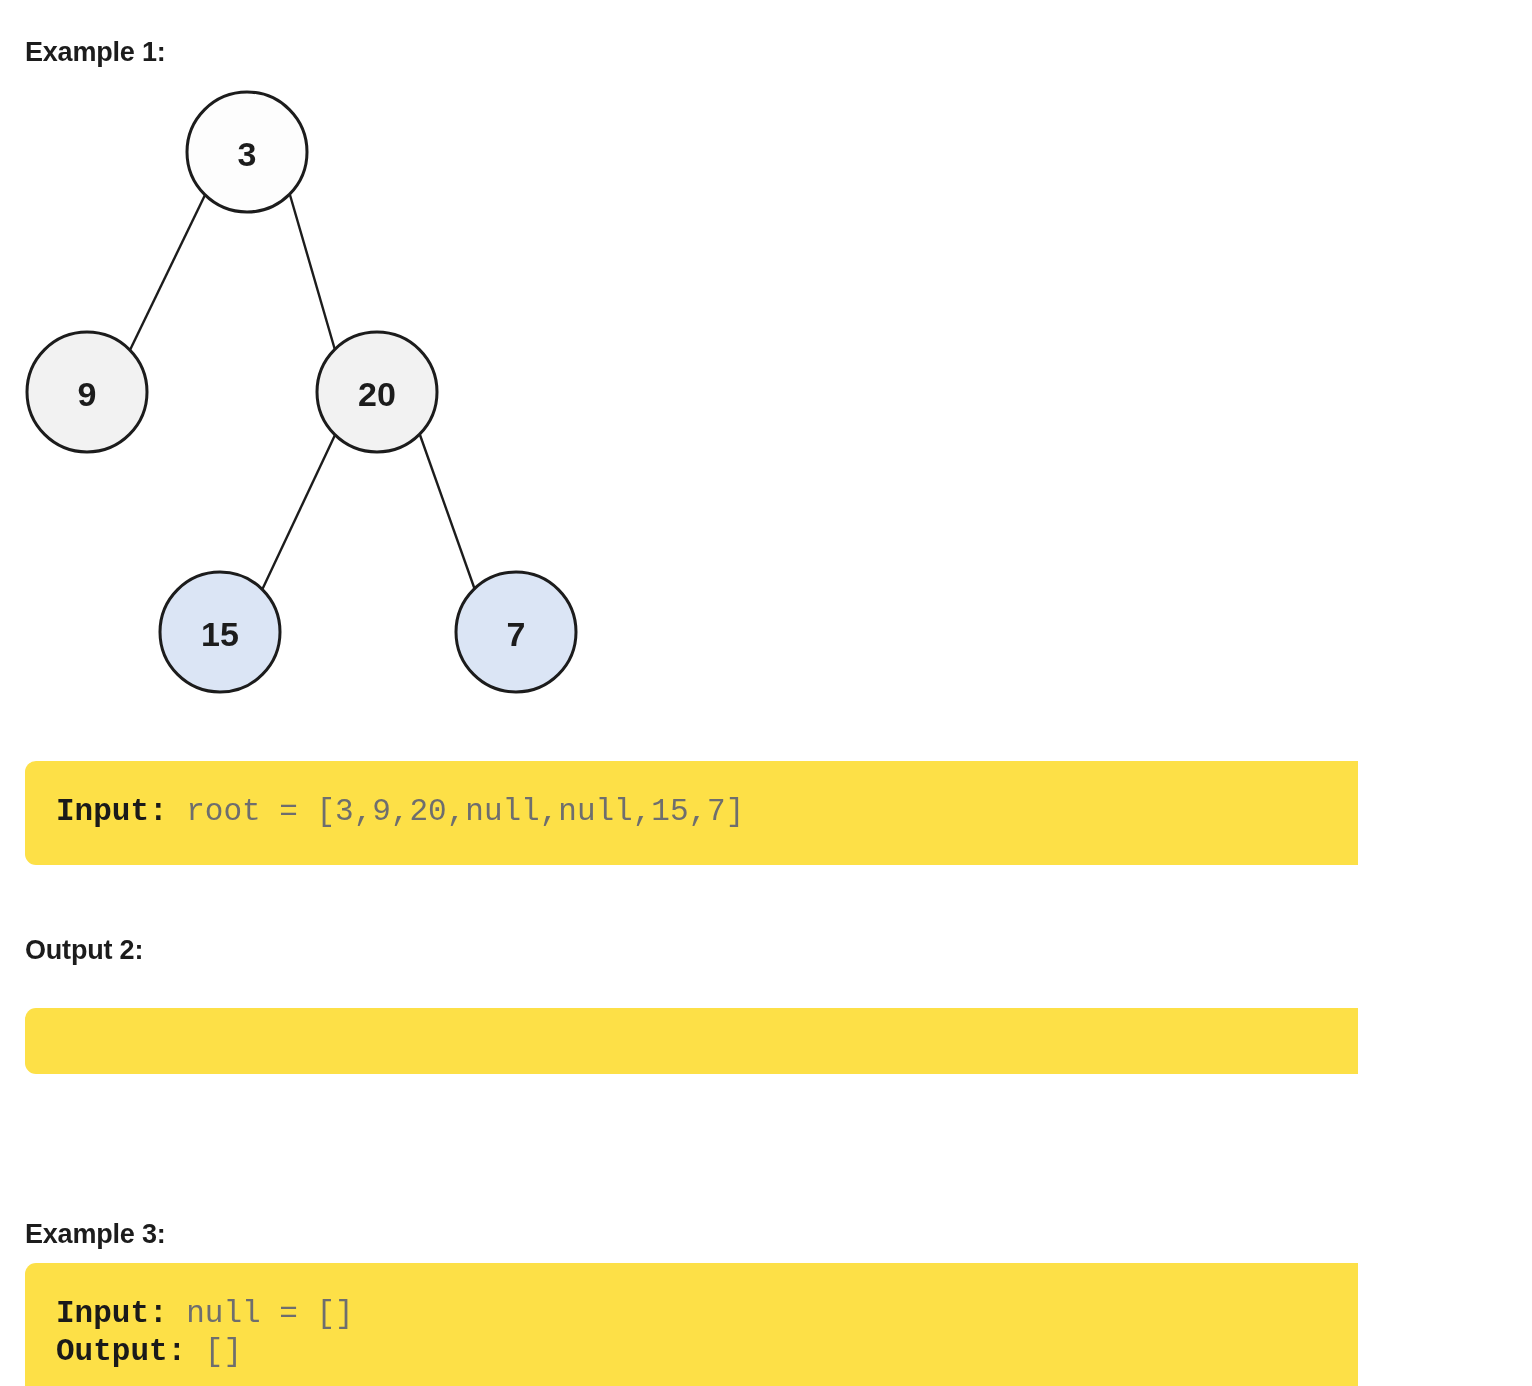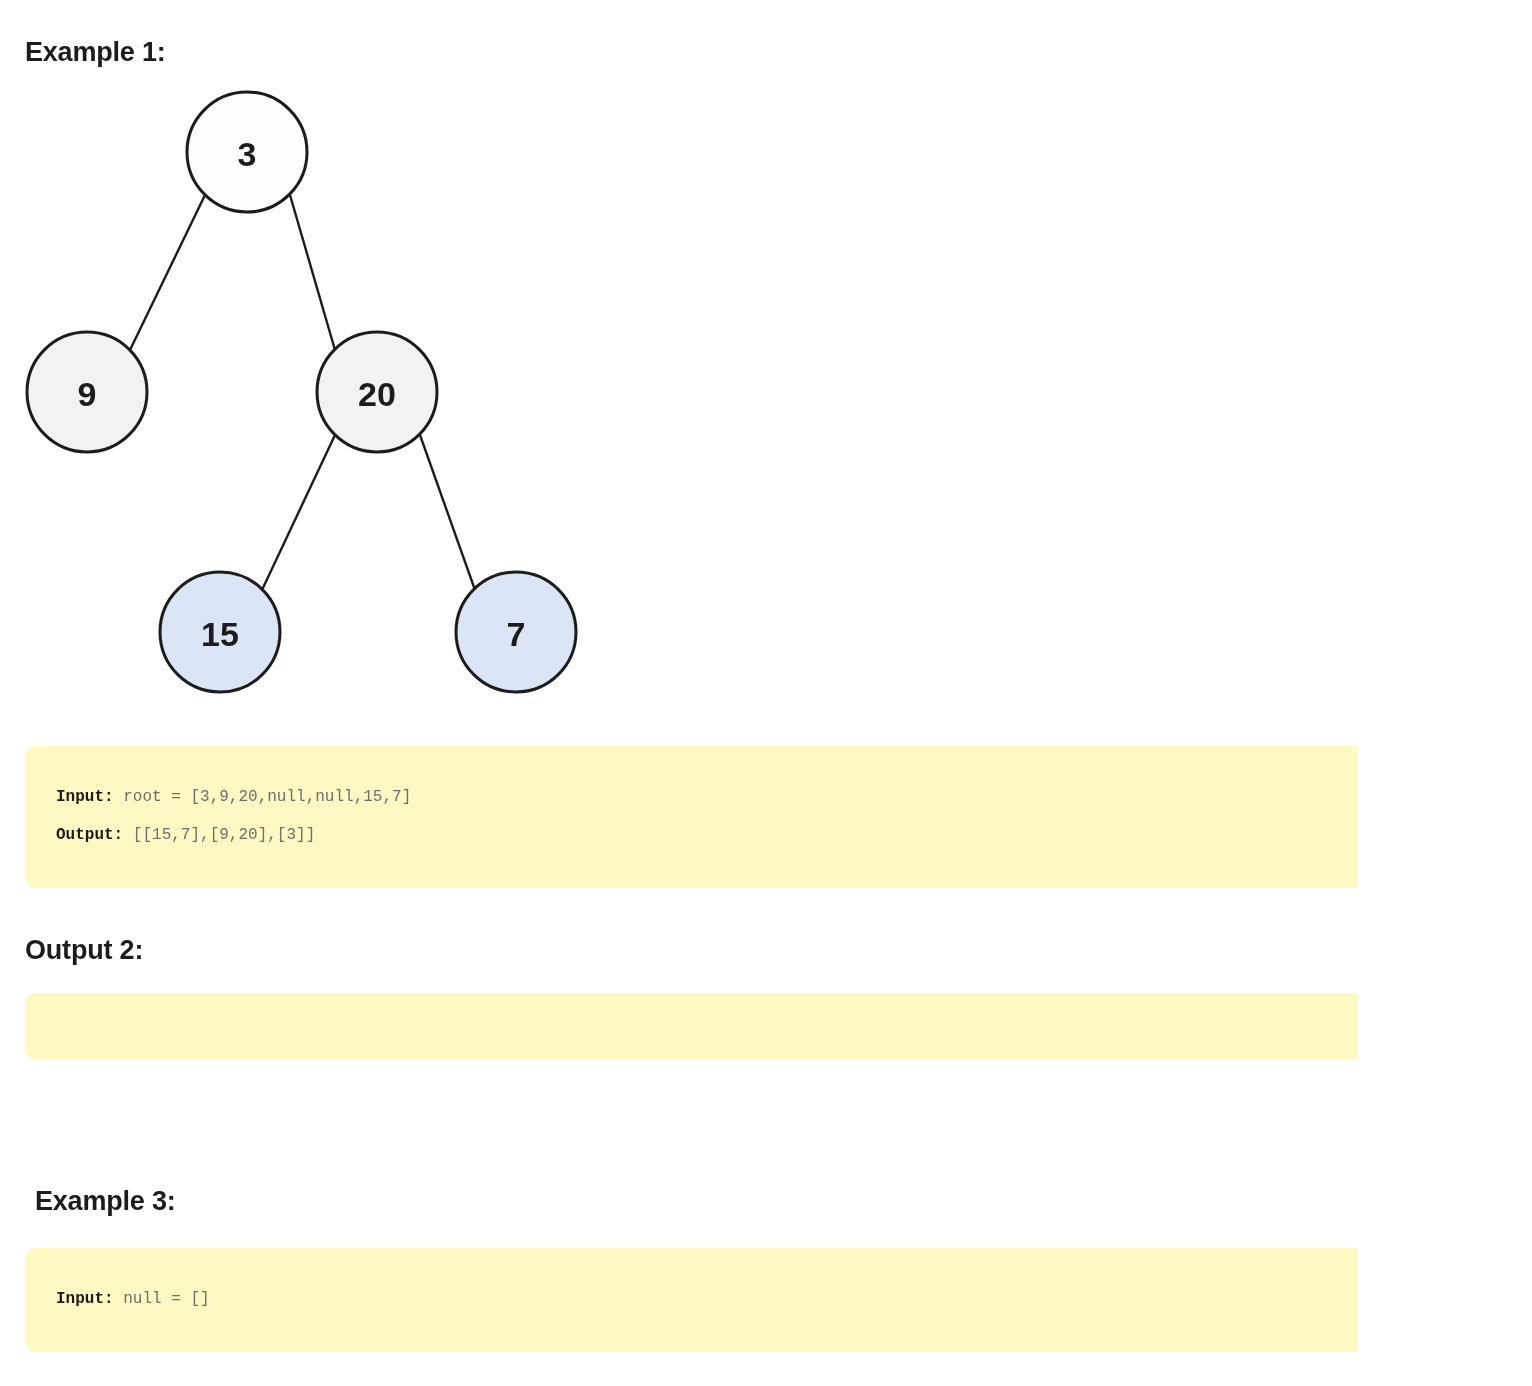--- a/index.html
+++ b/index.html
@@ -27,41 +27,41 @@
     font-family: "Liberation Sans", sans-serif;
     font-size: 27px;
     font-weight: bold;
     color: #1c1c1c;
     letter-spacing: -0.2px;
     line-height: 30px;
     white-space: pre;
   }
   #heading-1 { top: 10px; }
   #heading-2 { top: 908px; }
-  #heading-3 { top: 1159px; margin-left: 10px; }
+  #heading-3 { top: 1192px; }
 
   .tree-figure {
     position: absolute;
     left: 0px;
     top: 80px;
     width: 640px;
     height: 630px;
   }
   .tree-figure svg { display: block; }
 
   .code-block {
     position: absolute;
     left: 25px;
     width: 1497px;
     box-sizing: border-box;
-    background: #fef9c3;
+    background: #fde047;
     border-radius: 11px;
     padding: 32px 0 34px 31px;
     font-family: "Liberation Mono", "DejaVu Sans Mono", monospace;
-    font-size: 16px;
+    font-size: 31px;
     line-height: 38px;
     color: #6e6e6e;
     white-space: pre;
   }
   #code-1 { top: 730px; }
   #code-2 { top: 977px; }
   #code-3 { top: 1232px; }
 
   .code-line { display: block; white-space: pre; }
   .code-label {
@@ -95,23 +95,23 @@
       <g font-family="Liberation Sans, sans-serif" font-size="34" font-weight="bold" fill="#1c1c1c" text-anchor="middle" dominant-baseline="central">
         <text x="247" y="74">3</text>
         <text x="87" y="314">9</text>
         <text x="377" y="314">20</text>
         <text x="220" y="554">15</text>
         <text x="516" y="554">7</text>
       </g>
     </svg>
   </div>
 
-  <pre class="code-block" id="code-1"><span class="code-line"><span class="code-label">Input:</span><span class="code-value"> root = [3,9,20,null,null,15,7]</span></span><span class="code-line"><span class="code-label">Output:</span><span class="code-value"> [[15,7],[9,20],[3]]</span></span></pre>
+  <pre class="code-block" id="code-1"><span class="code-line"><span class="code-label">Input:</span><span class="code-value"> root = [3,9,20,null,null,15,7]</span></span></pre>
 
   <h3 class="example-heading" id="heading-2">Output 2:</h3>
 
   <pre class="code-block" id="code-2"></pre>
 
   <h3 class="example-heading" id="heading-3">Example 3:</h3>
 
-  <pre class="code-block" id="code-3"><span class="code-line"><span class="code-label">Input:</span><span class="code-value"> null = []</span></span></pre>
+  <pre class="code-block" id="code-3"><span class="code-line"><span class="code-label">Input:</span><span class="code-value"> null = []</span></span><span class="code-line"><span class="code-label">Output:</span><span class="code-value"> []</span></span></pre>
 
 </div>
 
 </body></html>

